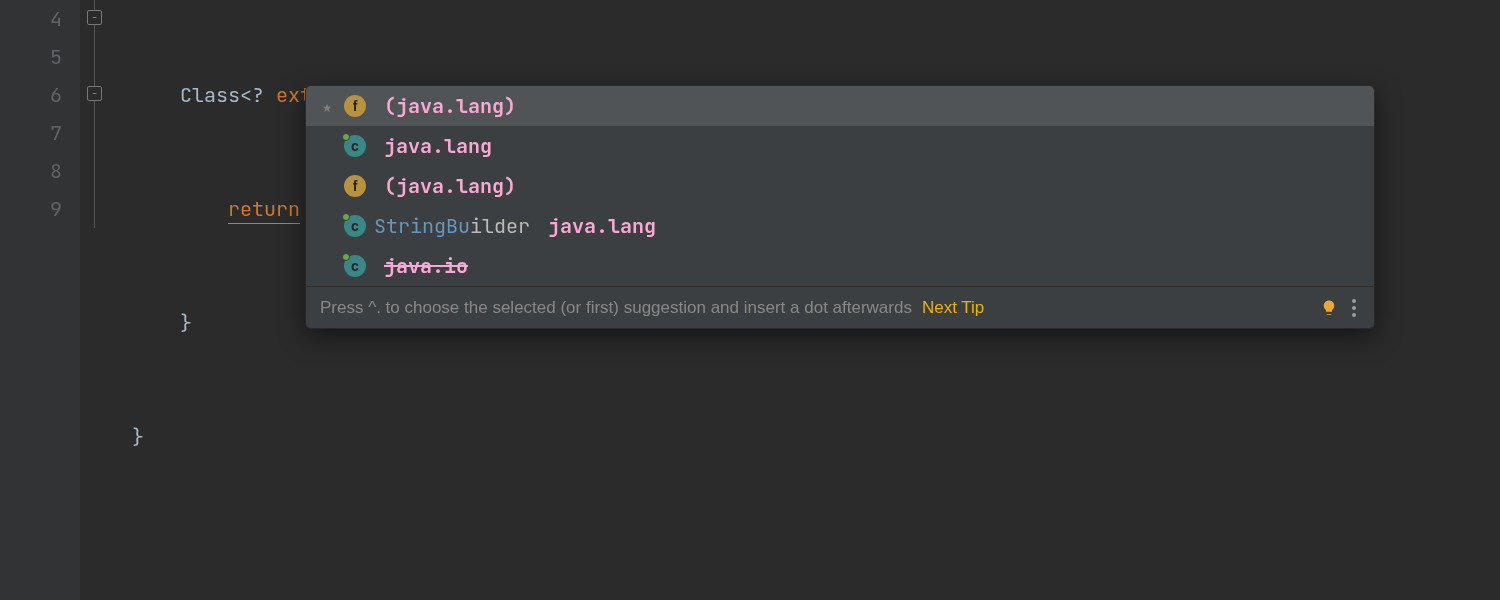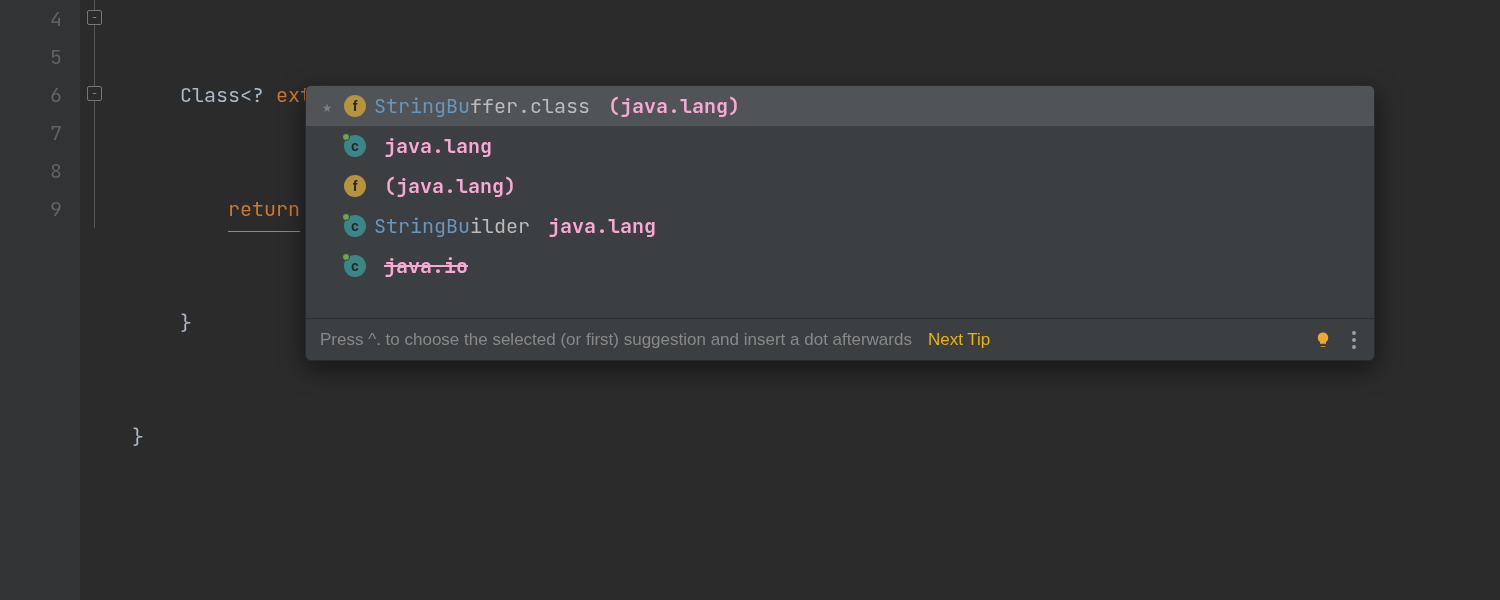--- a/index.html
+++ b/index.html
@@ -74,21 +74,21 @@
   .id { color: #a9b7c6; }
   .meth { color: #ffc66d; }
   .typed {
     text-decoration-line: underline;
     text-decoration-style: wavy;
     text-decoration-color: #cc4444;
     text-underline-offset: 4px;
   }
   .ret-underline {
     border-bottom: 1px solid #cc7832;
-    padding-bottom: 9px;
+    padding-bottom: 1px;
   }
 
   .popup {
     position: absolute;
     left: 305px;
     top: 85px;
     width: 1070px;
     background: #3c3f41;
     border: 1px solid #2a2a2a;
     border-radius: 6px;
@@ -143,26 +143,25 @@
   .sug-match.deprecated { color: #6897bb; text-decoration: line-through; }
   .sug-pkg { color: #f9a8d4; margin-left: 10px; font-weight: bold; }
   .sug-pkg.paren::before { content: "("; }
   .sug-pkg.paren::after  { content: ")"; }
   .sug-pkg.deprecated { text-decoration: line-through; }
   .popup-footer {
     display: flex;
     align-items: center;
     height: 42px;
     padding: 0 14px;
-    gap: 16px;
+    gap: 10px;
     color: #888;
     font-family: -apple-system, "Segoe UI", sans-serif;
     font-size: 17px;
     border-top: 1px solid #2e2e2e;
-    margin-top: 32px;
   }
   .footer-text { flex: 0 1 auto; }
   .footer-link { color: #eab308; cursor: pointer; }
   .footer-spacer { flex: 1 1 auto; }
   .bulb {
     width: 18px; height: 18px;
     display: inline-block;
   }
   .bulb svg { width: 18px; height: 18px; }
   .menu-dots {
@@ -201,21 +200,20 @@
   <div class="code-line"><span class="id">          </span><span class="kw ret-underline">return</span><span class="id"> </span><span class="id typed">StringBu</span><span class="id">;</span></div>
   <div class="code-line"><span class="id">      </span><span class="id">}</span></div>
   <div class="code-line"><span class="id">  </span><span class="id">}</span></div>
 </div>
 
 <div class="popup">
   <div id="popup-list">
       <div class="popup-row row-sel">
         <span class="star">★</span>
         <span class="icon field">f</span>
-        <span class="sug-name"><span class="sug-match">StringBu</span><span class="sug-rest">ffer.class</span></span>
         <span class="sug-pkg paren">java.lang</span>
       </div>
       <div class="popup-row">
         <span class="star hidden">★</span>
         <span class="icon class">c<span class="dot"></span></span>
         <span class="sug-pkg">java.lang</span>
       </div>
       <div class="popup-row">
         <span class="star hidden">★</span>
         <span class="icon field">f</span>

